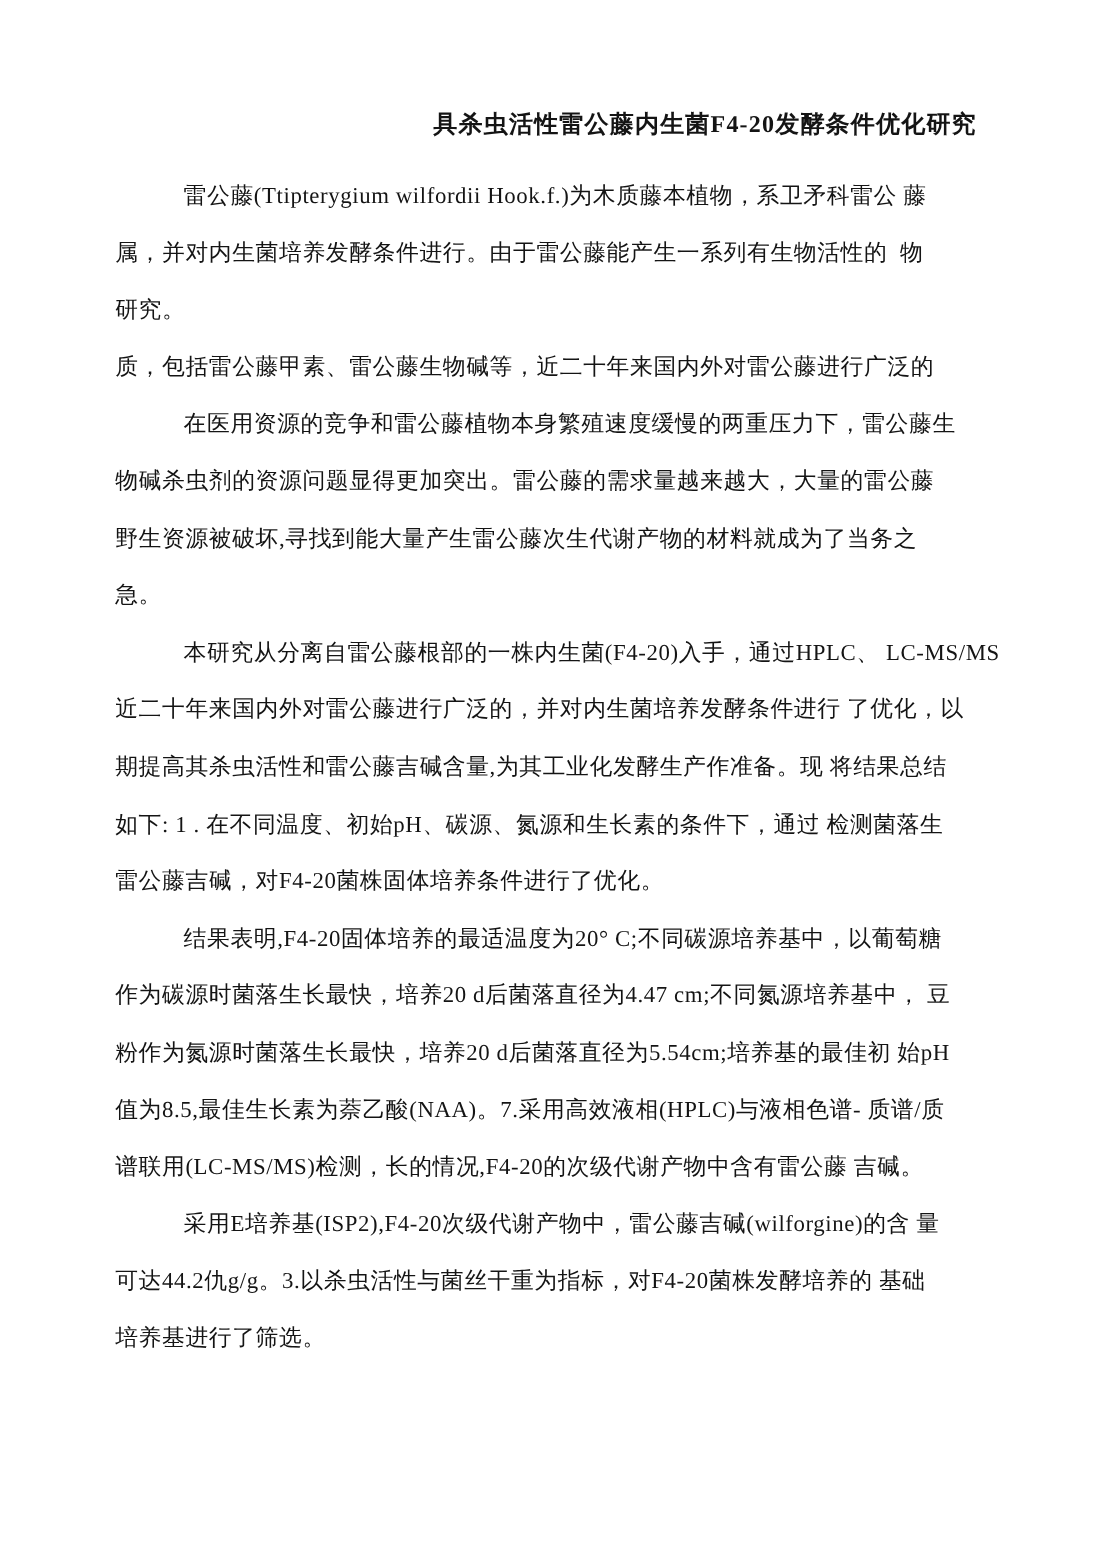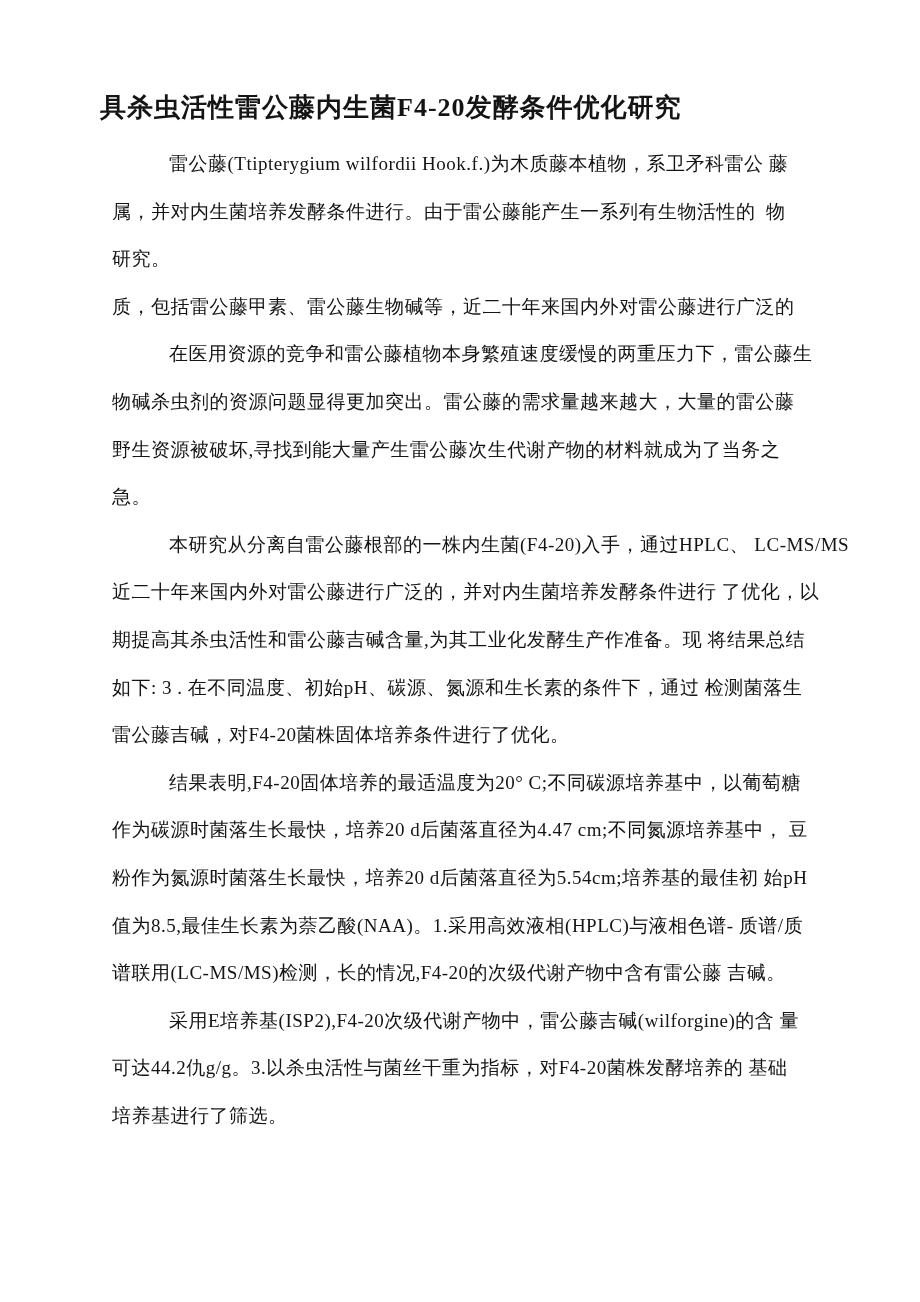--- a/index.html
+++ b/index.html
@@ -15,30 +15,30 @@
     overflow: hidden;
     font-family: "Liberation Serif", "DejaVu Serif", serif;
     color: #141414;
   }
   .doc-title {
     position: absolute;
     top: 90px;
     left: 100px;
     width: 714px;
     margin: 0;
-    font-size: 26px;
+    font-size: 20px;
     font-weight: 700;
-    text-align: left;
+    text-align: right;
     letter-spacing: 1px;
     white-space: pre;
   }
   .doc-body {
     position: absolute;
     top: 140px;
-    left: 112px;
+    left: 96px;
     width: 716px;
   }
   .line {
     height: 47.6px;
     line-height: 47.6px;
     font-size: 19px;
     white-space: pre;
     letter-spacing: 0.5px;
   }
   .line.indent {
@@ -55,24 +55,24 @@
       <div class="line">属，并对内生菌培养发酵条件进行。由于雷公藤能产生一系列有生物活性的  物</div>
       <div class="line">研究。</div>
       <div class="line">质，包括雷公藤甲素、雷公藤生物碱等，近二十年来国内外对雷公藤进行广泛的</div>
       <div class="line indent">在医用资源的竞争和雷公藤植物本身繁殖速度缓慢的两重压力下，雷公藤生</div>
       <div class="line">物碱杀虫剂的资源问题显得更加突出。雷公藤的需求量越来越大，大量的雷公藤</div>
       <div class="line">野生资源被破坏,寻找到能大量产生雷公藤次生代谢产物的材料就成为了当务之</div>
       <div class="line">急。</div>
       <div class="line indent">本研究从分离自雷公藤根部的一株内生菌(F4-20)入手，通过HPLC、 LC-MS/MS</div>
       <div class="line">近二十年来国内外对雷公藤进行广泛的，并对内生菌培养发酵条件进行 了优化，以</div>
       <div class="line">期提高其杀虫活性和雷公藤吉碱含量,为其工业化发酵生产作准备。现 将结果总结</div>
-      <div class="line">如下: 3 . 在不同温度、初始pH、碳源、氮源和生长素的条件下，通过 检测菌落生</div>
+      <div class="line">如下: 1 . 在不同温度、初始pH、碳源、氮源和生长素的条件下，通过 检测菌落生</div>
       <div class="line">雷公藤吉碱，对F4-20菌株固体培养条件进行了优化。</div>
       <div class="line indent">结果表明,F4-20固体培养的最适温度为20° C;不同碳源培养基中，以葡萄糖</div>
       <div class="line">作为碳源时菌落生长最快，培养20 d后菌落直径为4.47 cm;不同氮源培养基中， 豆</div>
       <div class="line">粉作为氮源时菌落生长最快，培养20 d后菌落直径为5.54cm;培养基的最佳初 始pH</div>
-      <div class="line">值为8.5,最佳生长素为萘乙酸(NAA)。1.采用高效液相(HPLC)与液相色谱- 质谱/质</div>
+      <div class="line">值为8.5,最佳生长素为萘乙酸(NAA)。7.采用高效液相(HPLC)与液相色谱- 质谱/质</div>
       <div class="line">谱联用(LC-MS/MS)检测，长的情况,F4-20的次级代谢产物中含有雷公藤 吉碱。</div>
       <div class="line indent">采用E培养基(ISP2),F4-20次级代谢产物中，雷公藤吉碱(wilforgine)的含 量</div>
       <div class="line">可达44.2仇g/g。3.以杀虫活性与菌丝干重为指标，对F4-20菌株发酵培养的 基础</div>
       <div class="line">培养基进行了筛选。</div>
     </div>
 </div>
 
 </body></html>

